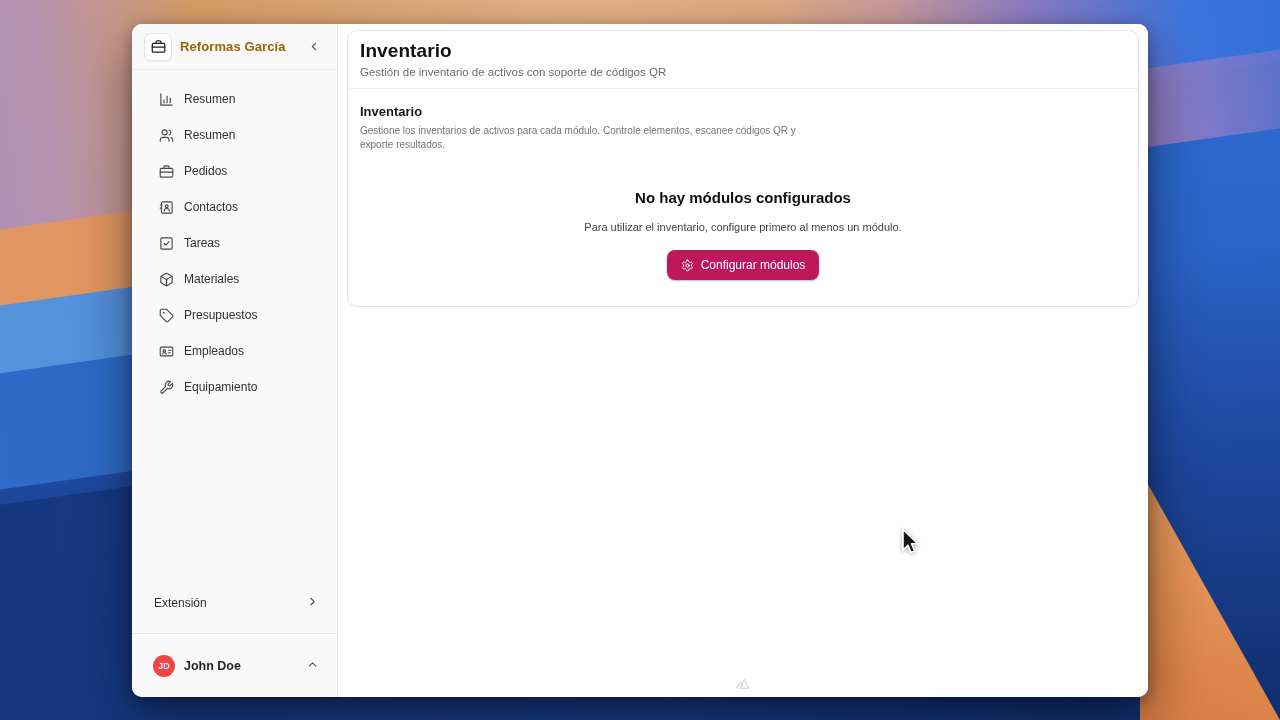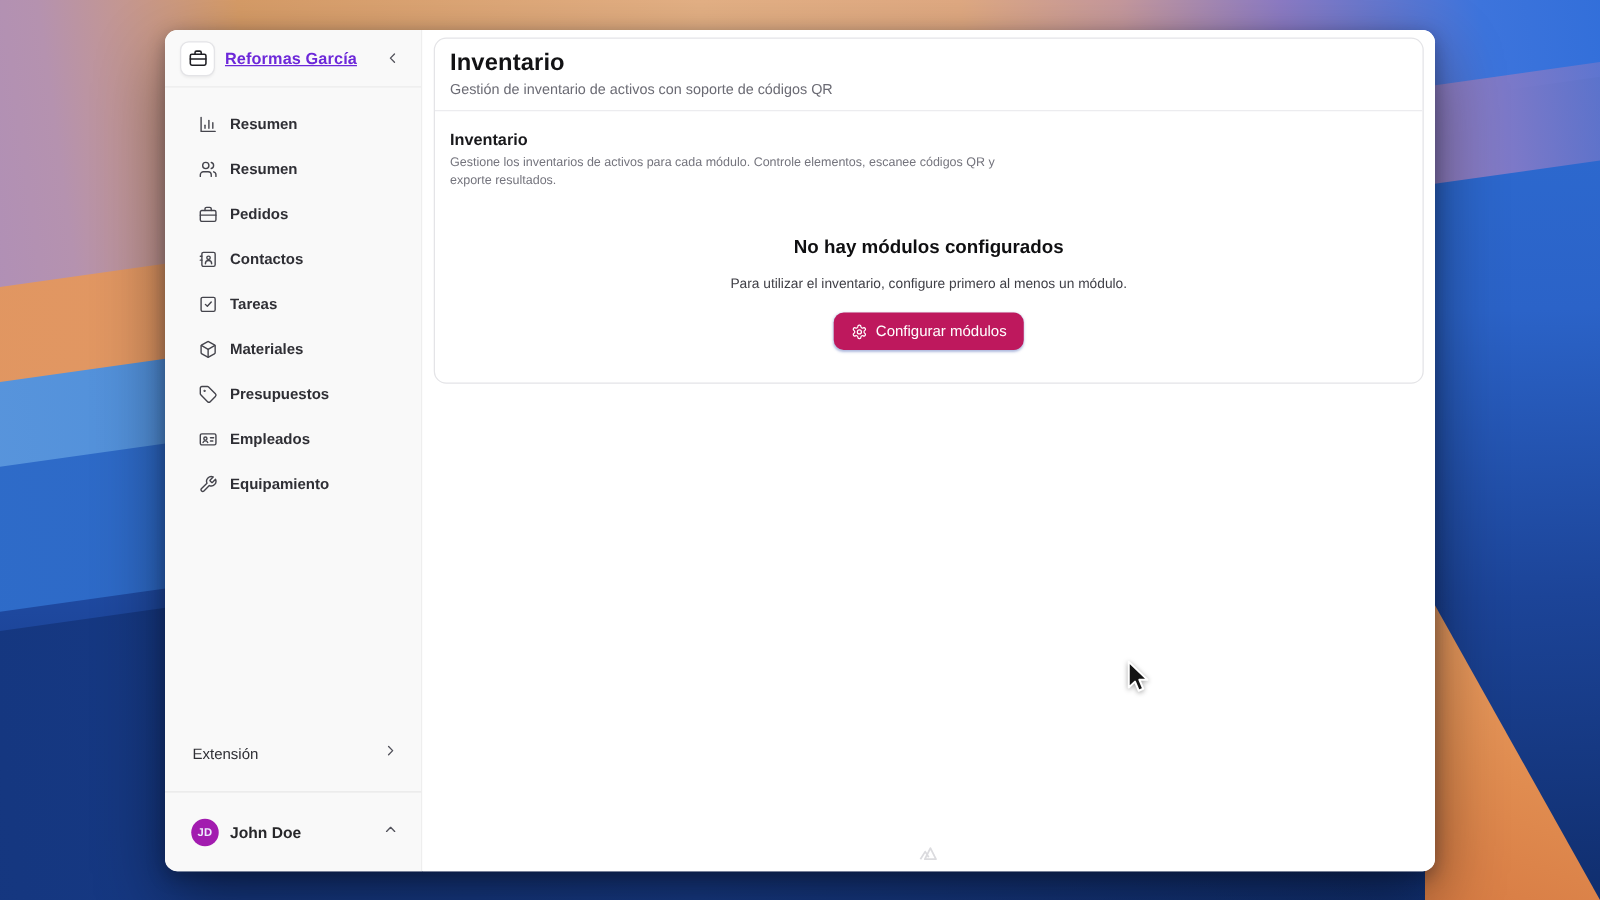--- a/index.html
+++ b/index.html
@@ -29,38 +29,38 @@
     box-shadow:0 22px 55px rgba(0,0,0,.45), 0 4px 14px rgba(10,15,40,.35); }
 
   
   .sidebar { width:206px; flex:0 0 206px; background:#f9f9f9; border-right:1px solid #e7e7e7;
     border-radius:10px 0 0 10px; display:flex; flex-direction:column; }
   .side-header { height:46px; display:flex; align-items:center; gap:8px; padding:0 14px 0 12px;
     border-bottom:1px solid #ececec; }
   .logo-box { width:28px; height:28px; background:#fff; border:1px solid #e4e4e7; border-radius:7px;
     display:flex; align-items:center; justify-content:center; box-shadow:0 1px 2px rgba(0,0,0,.05); }
   .logo-box svg { width:15px; height:15px; stroke:#1f1f24; stroke-width:2; fill:none; stroke-linecap:round; stroke-linejoin:round; }
-  .brand-name { font-size:13px; font-weight:700; color:#6d28d9; flex:1; letter-spacing:.1px;text-decoration:underline; }
+  .brand-name { font-size:13px; font-weight:700; color:#a16207; flex:1; letter-spacing:.1px; }
   .collapse-btn { width:18px; height:18px; display:flex; align-items:center; justify-content:center; cursor:pointer; }
   .collapse-btn svg, .chev svg { width:13px; height:13px; stroke:#52525b; stroke-width:2; fill:none; stroke-linecap:round; stroke-linejoin:round; }
 
   .nav { padding-top:11px; }
   .nav-item { height:36px; display:flex; align-items:center; gap:10px; padding:0 12px 0 27px; cursor:pointer; }
   .nav-icon { width:15px; height:15px; display:flex; }
   .nav-icon svg { width:15px; height:15px; stroke:#45454d; stroke-width:1.8; fill:none; stroke-linecap:round; stroke-linejoin:round; }
-  .nav-label { font-size:12px; font-weight:700; color:#2f2f35; }
+  .nav-label { font-size:12px; font-weight:400; color:#2f2f35; }
 
   .side-spacer { flex:1; }
   .ext-row { height:40px; margin-bottom:10px; display:flex; align-items:center; justify-content:space-between;
     padding:0 18px 0 22px; cursor:pointer;text-align:center; }
   .ext-label { font-size:12px; font-weight:500; color:#2f2f35; }
   .side-divider { border-top:1px solid #e7e7e7; }
   .user-row { height:63px; display:flex; align-items:center; gap:9px; padding:0 18px 0 21px; cursor:pointer;
     border-radius:0 0 0 10px; }
-  .avatar { width:22px; height:22px; border-radius:50%; background:#a21caf; color:#eceafc;
+  .avatar { width:22px; height:22px; border-radius:50%; background:#ef4444; color:#eceafc;
     font-size:9px; font-weight:700; display:flex; align-items:center; justify-content:center; letter-spacing:.2px; }
   .user-name { font-size:12.5px; font-weight:600; color:#27272a; flex:1; }
 
   
   .main { flex:1; position:relative; background:#fff; border-radius:0 10px 10px 0; padding:6px 9px; }
   .card { border:1px solid #e4e4e7; border-radius:10px; height:277px; background:#fff; overflow:hidden; }
   .card-header { padding:9px 12px 10px; border-bottom:1px solid #ececef; }
   .page-title { font-size:19px; font-weight:700; color:#121214; letter-spacing:.1px; }
   .page-subtitle { margin-top:4px; font-size:11.5px; color:#6b6b74; }
   .card-body { padding:15px 12px 0; }

